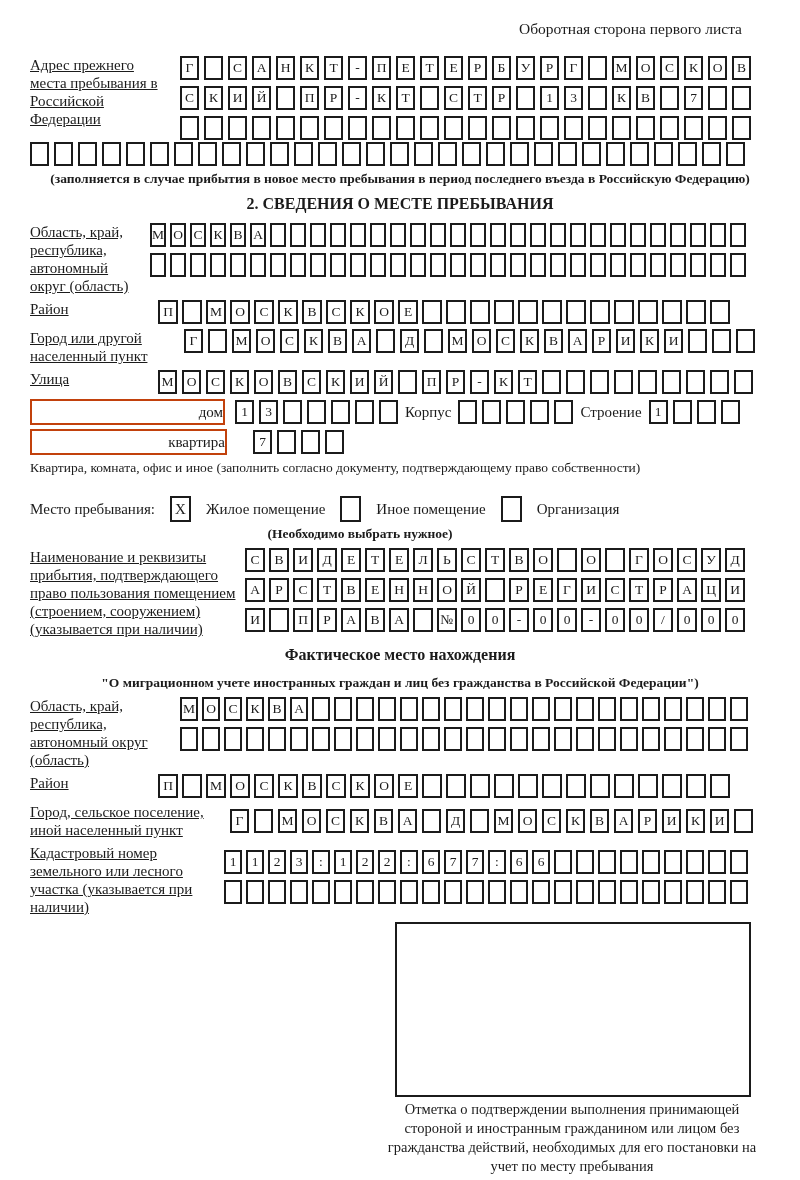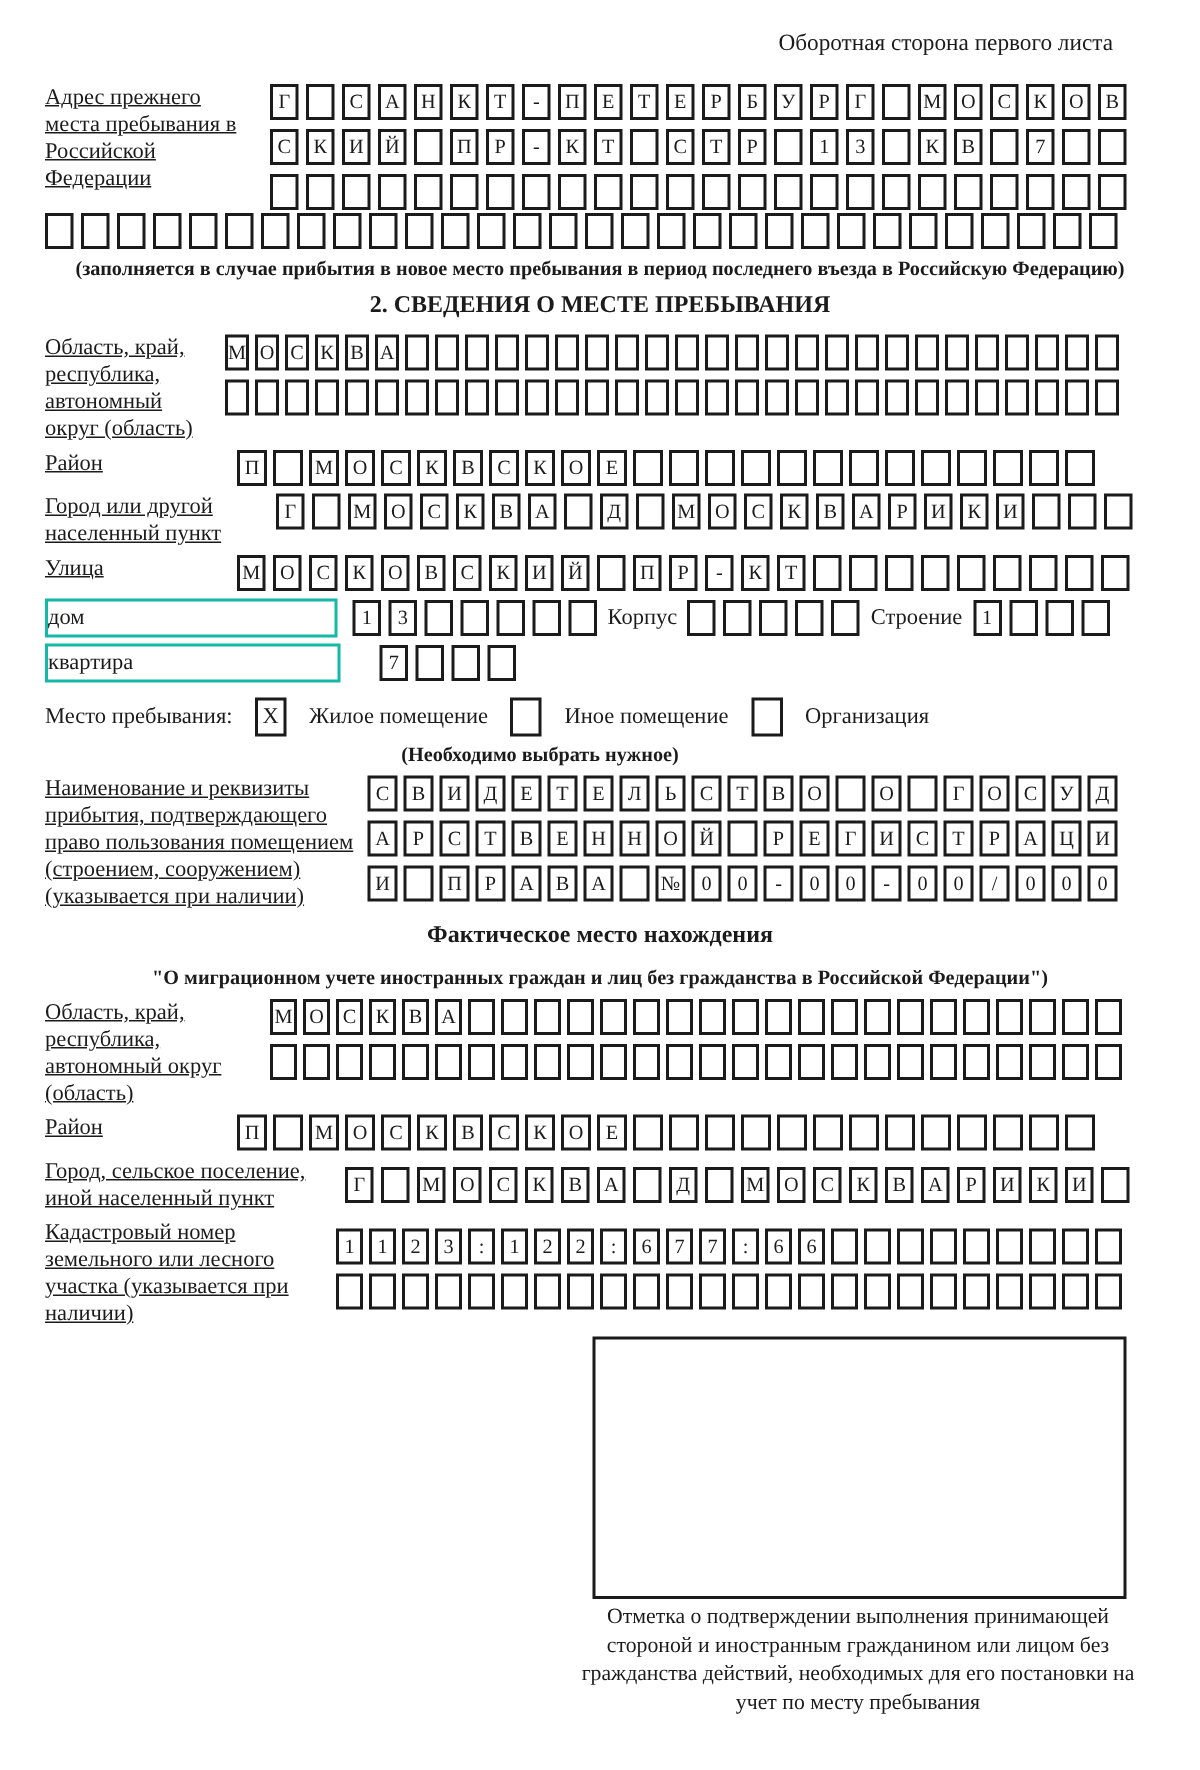--- a/index.html
+++ b/index.html
@@ -32,28 +32,28 @@
   .cw16 { --cw: 16px; --gap: 4px; }
   .cw18 { --cw: 18px; --gap: 4px; }
   .cw20 { --cw: 20px; --gap: 4px; }
 
   .note { font-size: 13.5px; line-height: 17px; }
   .center { text-align: center; font-weight: bold; }
   .sect-title { font-weight: bold; text-align: center; font-size: 16px; margin: 8px 0 10px; }
 
   .houserow { display: flex; align-items: center; margin: 2px 0 4px; }
   .namedbox {
-    border: 2px solid #14b8a6; height: 26px; flex: none;
-    display: flex; align-items: center; justify-content: flex-start;
+    border: 2px solid #c2410c; height: 26px; flex: none;
+    display: flex; align-items: center; justify-content: flex-end;
   }
   .namedbox.house { width: 195px; margin-right: 10px; }
   .namedbox.apt { width: 197px; margin-right: 26px; }
   .inline-label { margin: 0 7px; white-space: nowrap; }
 
-  .stayrow { display: flex; align-items: center; gap: 15px; margin: 10px 0 3px; }
+  .stayrow { display: flex; align-items: center; gap: 15px; margin: 20px 0 3px; }
   .checkbox {
     width: 21px; height: 26px; flex: none; border: 2px solid #1b1b1b;
     display: inline-flex; align-items: center; justify-content: center; font-size: 15px;
   }
   .stay-note { margin-left: 150px; width: 360px; }
 
   .bigbox { width: 356px; height: 175px; border: 2px solid #1b1b1b; margin-left: 365px; margin-top: 6px; }
   .markcap { width: 380px; margin-left: 352px; text-align: center; font-size: 14.5px; line-height: 19px; margin-top: 3px; }
 
   .mb2 { margin-bottom: 2px; } .mb4 { margin-bottom: 4px; } .mb6 { margin-bottom: 6px; }
@@ -380,20 +380,21 @@
     <div class="namedbox apt">
       <span>квартира</span>
     </div>
     <div class="boxrow cw19">
         <span class="cell">7</span>
         <span class="cell"></span>
         <span class="cell"></span>
         <span class="cell"></span>
       </div>
   </div>
+  <div class="note">Квартира, комната, офис и иное (заполнить согласно документу, подтверждающему право собственности)</div>
 
   <div class="stayrow">
     <span>Место пребывания:</span>
     <span class="checkbox">X</span>
     <span>Жилое помещение</span>
     <span class="checkbox"></span>
     <span>Иное помещение</span>
     <span class="checkbox"></span>
     <span>Организация</span>
   </div>

